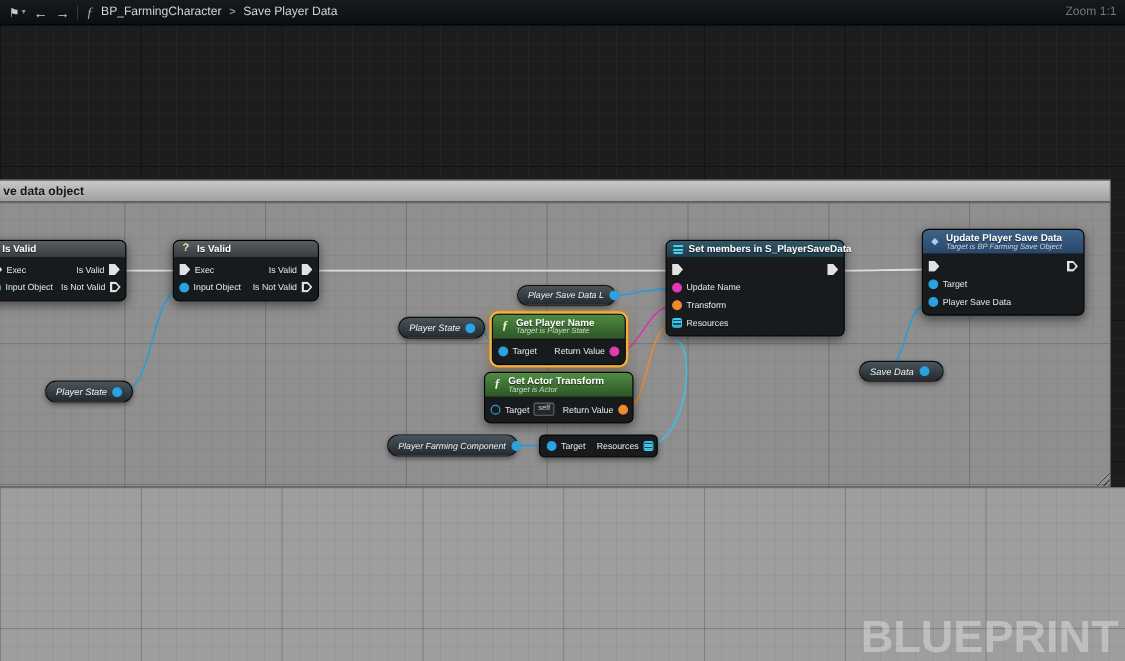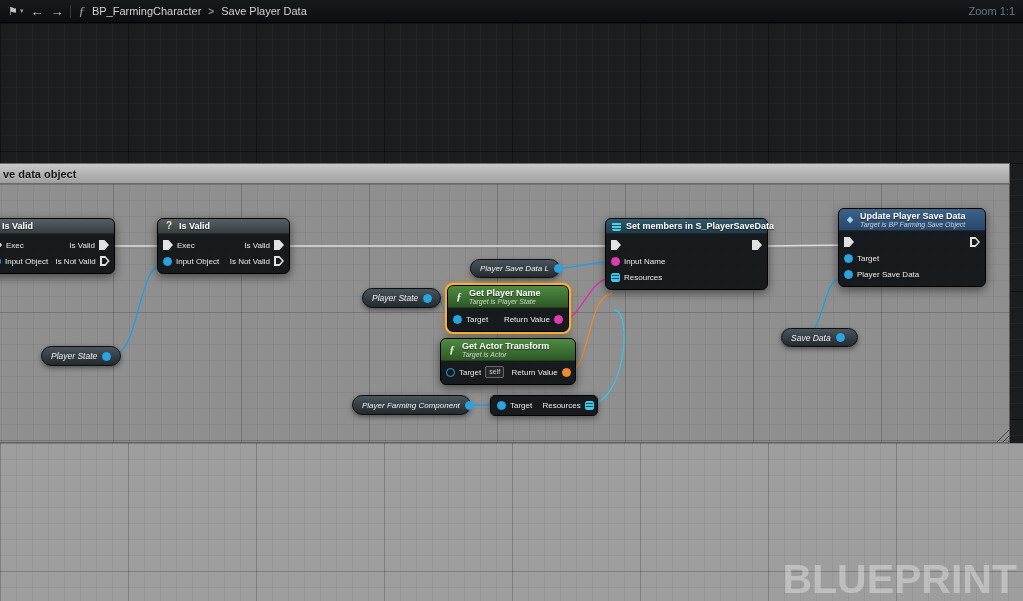--- a/index.html
+++ b/index.html
@@ -267,21 +267,27 @@
           <span class="pl">
               <span class="exec"></span>
             </span>
           <span class="pr">
               <span class="exec"></span>
             </span>
         </div>
         <div class="prow">
           <span class="pl">
               <span class="pin c-pink filled"></span>
-              <span class="plabel">Input Name</span>
+              <span class="plabel">Update Name</span>
+            </span>
+        </div>
+        <div class="prow">
+          <span class="pl">
+              <span class="pin c-orange filled"></span>
+              <span class="plabel">Transform</span>
             </span>
         </div>
         <div class="prow">
           <span class="pl">
               <span class="pin sq c-cyan filled"></span>
               <span class="plabel">Resources</span>
             </span>
         </div>
       </div>
     </div>

